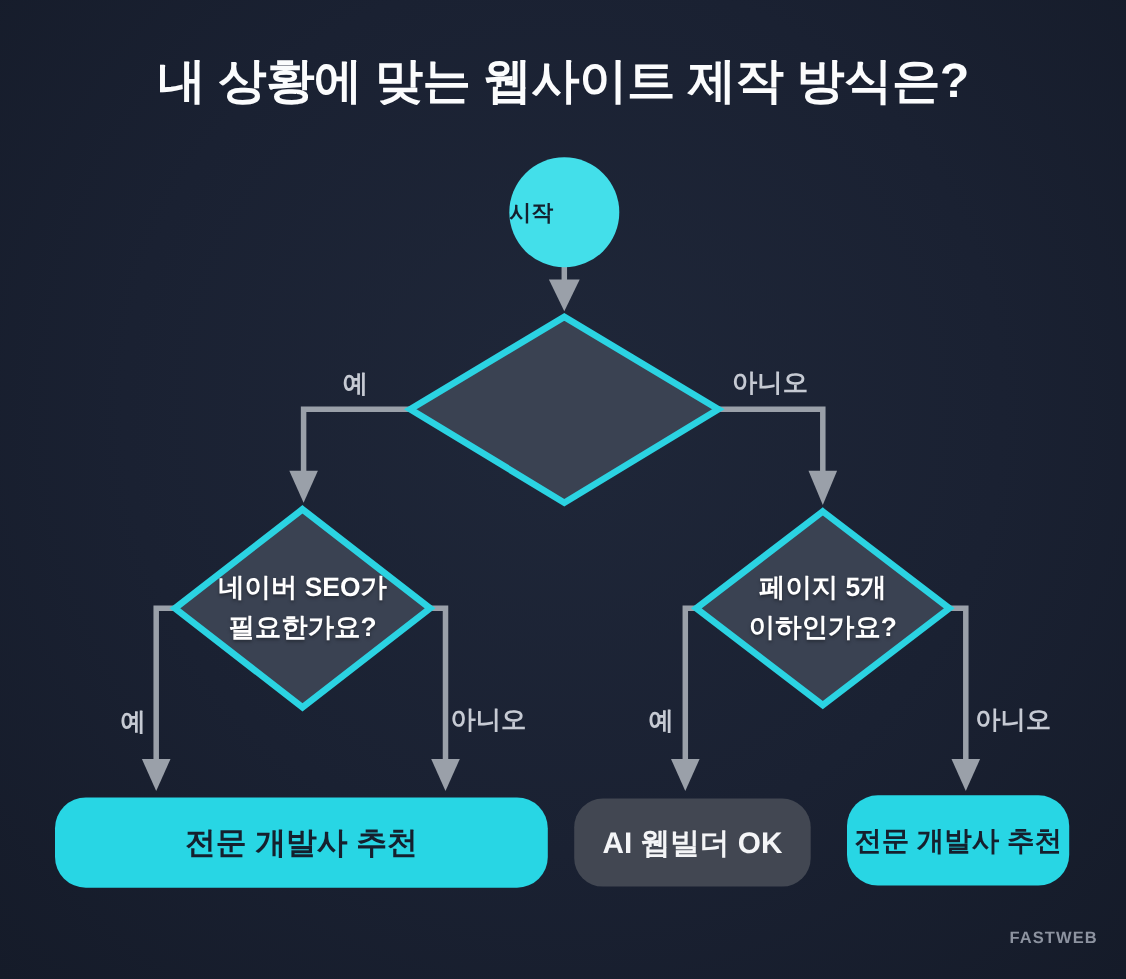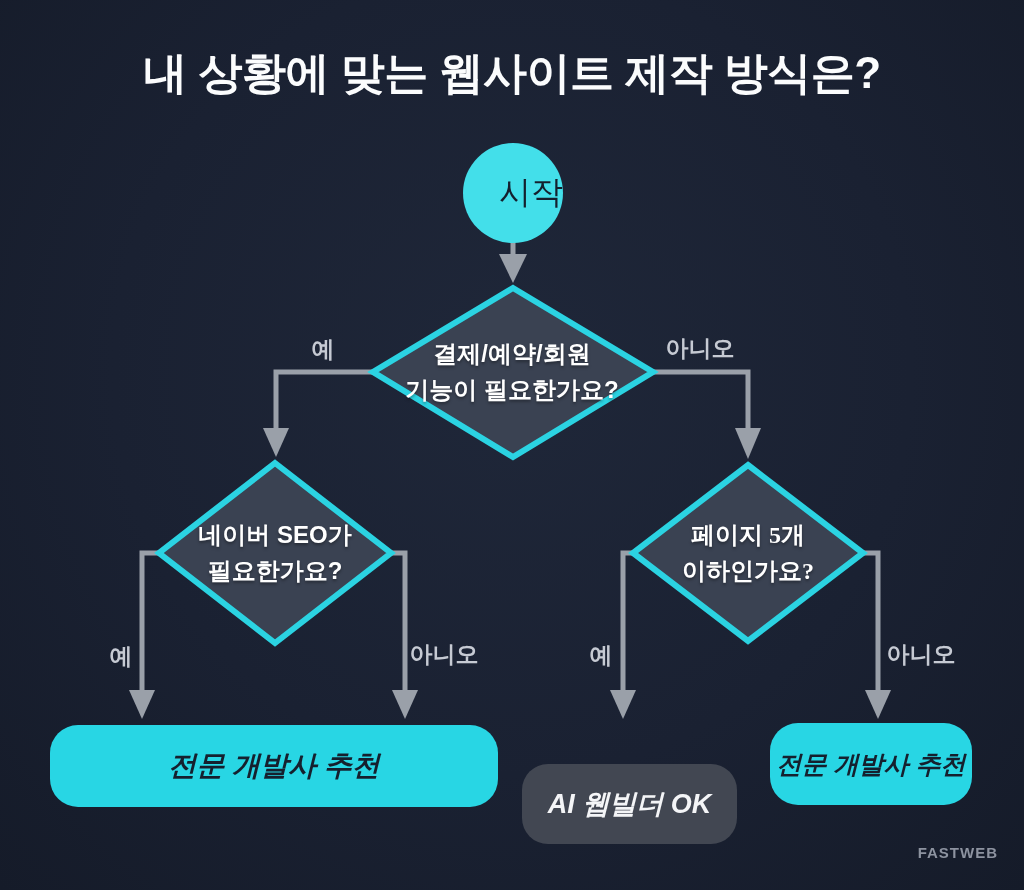--- a/index.html
+++ b/index.html
@@ -17,44 +17,44 @@
     font-size:44px;font-weight:bold;color:#fbfcfd;
     letter-spacing:-0.5px;
   }
   .layer{position:absolute;left:0;top:0;}
   .conn{stroke:#9aa0a9;stroke-width:5;fill:none;}
   .head{fill:#9aa0a9;stroke:none;}
   .diamond{fill:#3a4252;stroke:#2bd3e2;stroke-width:6;stroke-linejoin:miter;}
   .start-node{
     position:absolute;left:463px;top:143px;width:100px;height:100px;
     background:#43dfea;border-radius:50%;
-    display:flex;align-items:center;justify-content:flex-end;
-    color:#14202e;font-size:32px;font-weight:normal;
+    display:flex;align-items:center;justify-content:flex-start;
+    color:#14202e;font-size:20px;font-weight:bold;
   }
   .question{
     position:absolute;transform:translate(-50%,-50%);
     color:#ffffff;font-size:24px;font-weight:bold;
     line-height:36px;text-align:center;white-space:pre-line;
     text-shadow:0 2px 3px rgba(0,0,0,.35);
   }
   .q1{left:512px;top:372px;}
   .q2{left:275px;top:553px;}
-  .q3{left:748px;top:553px;font-family:Liberation Serif, serif;}
+  .q3{left:748px;top:553px;}
   .edge-label{
     position:absolute;transform:translate(-50%,-50%);
     color:#c6cad3;font-size:23px;font-weight:bold;white-space:nowrap;
   }
   .result{
     position:absolute;display:flex;align-items:center;justify-content:center;
-    font-weight:bold;text-align:center;font-style:italic;
+    font-weight:bold;text-align:center;
   }
   .result.primary{background:#28d6e4;color:#15202e;border-radius:28px;}
   .result.secondary{background:#424752;color:#f4f5f7;border-radius:26px;}
   .r1{left:50px;top:725px;width:448px;height:82px;font-size:28px;}
-  .r2{left:522px;top:726px;width:215px;height:80px;font-size:27px;margin-top:38px;}
+  .r2{left:522px;top:726px;width:215px;height:80px;font-size:27px;}
   .r3{left:770px;top:723px;width:202px;height:82px;font-size:25px;}
   .brand{
     position:absolute;right:26px;top:844px;
     color:#8d93a0;font-size:15px;font-weight:bold;letter-spacing:1px;
   }
 </style>
 </head>
 <body>
 
 <div class="canvas">
@@ -100,22 +100,20 @@
 
     <polygon class="diamond" points="513,288 653,372 513,457 373,372"></polygon>
     <polygon class="diamond" points="275,463 391,553 275,643 159,553"></polygon>
     <polygon class="diamond" points="748,465 863,553 748,641 633,553"></polygon>
   </svg>
 
   <div class="start-node">
     <span>시작</span>
   </div>
 
-  <div class="question q1">결제/예약/회원
-기능이 필요한가요?</div>
   <div class="question q2">네이버 SEO가
 필요한가요?</div>
   <div class="question q3">페이지 5개
 이하인가요?</div>
 
   <div class="edge-label" style="left:323px;top:349px;">예</div>
   <div class="edge-label" style="left:700px;top:348px;">아니오</div>
   <div class="edge-label" style="left:121px;top:656px;">예</div>
   <div class="edge-label" style="left:444px;top:654px;">아니오</div>
   <div class="edge-label" style="left:601px;top:655px;">예</div>

